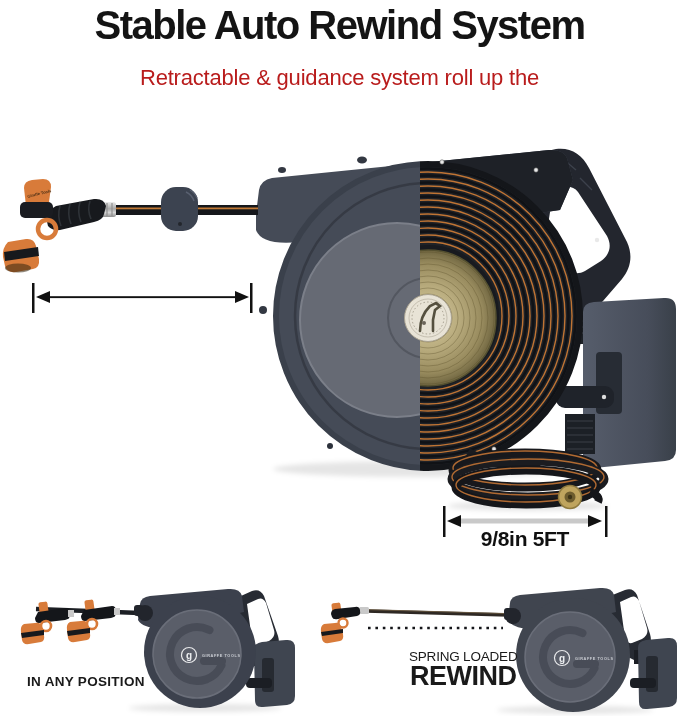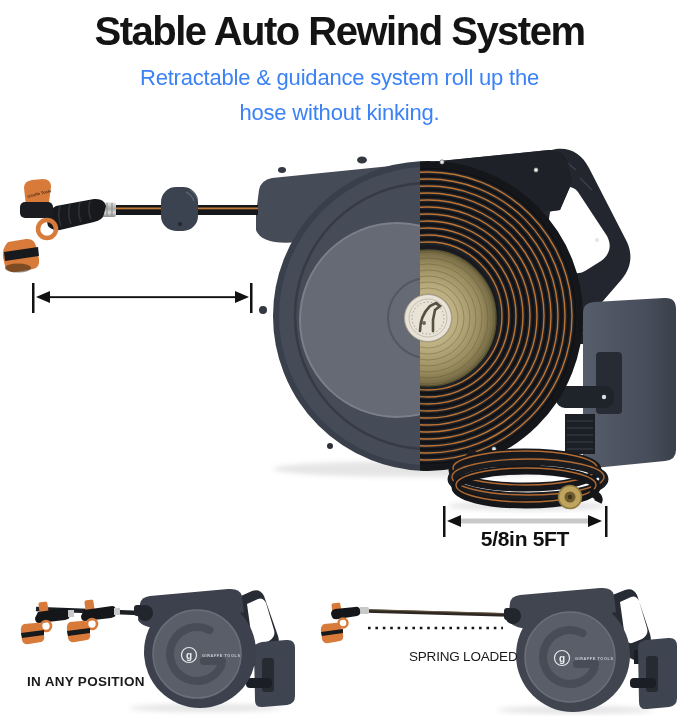--- a/index.html
+++ b/index.html
@@ -1,28 +1,28 @@
 <!DOCTYPE html>
 <html><head>
 <meta charset="utf-8">
 <style>
   html,body { margin:0; padding:0; background:#ffffff; }
   .page {
     position:relative; width:679px; height:716px; background:#ffffff;
     font-family:"Liberation Sans", sans-serif; overflow:hidden;
   }
   .title {
-    position:absolute; top:1px; left:0; right:0; margin:6px;
+    position:absolute; top:1px; left:0; right:0; margin:0;
     text-align:center; font-size:40px; font-weight:800;
     letter-spacing:-1.5px; color:#141414; line-height:48px;
   }
   .subtitle {
     position:absolute; top:60px; left:0; right:0;
     text-align:center; font-size:22px; line-height:35px;
-    color:#3b82f6; letter-spacing:-0.2px; font-weight:400;
+    color:#b91c1c; letter-spacing:-0.2px; font-weight:400;
   }
   .illustration { position:absolute; left:0; top:0; }
   .dim-label {
     position:absolute; text-align:center; font-weight:800;
     font-size:21px; color:#101010; letter-spacing:-0.3px;
   }
   #dim-main   { left:33px;  top:303px; width:220px; }
   #dim-leader { left:435px; top:527px; width:180px; }
   .caption { position:absolute; color:#1a1a1a; white-space:nowrap; }
   #lock-title   { left:27px;  top:649px; font-size:22px;   font-weight:800; letter-spacing:-0.5px; }
@@ -31,21 +31,20 @@
   #spring-title { left:410px; top:661px; font-size:27px;   font-weight:800; letter-spacing:-0.5px; }
 </style>
 </head>
 <body>
 
 <div class="page">
 
   <h1 class="title">Stable Auto Rewind System</h1>
   <div class="subtitle">
     <div>Retractable &amp; guidance system roll up the</div>
-    <div>hose without kinking.</div>
   </div>
 
   <svg class="illustration" width="679" height="716" viewBox="0 0 679 716" xmlns="http://www.w3.org/2000/svg">
     <defs>
       <clipPath id="leftHalf">
           <rect x="0" y="0" width="420" height="716"></rect>
         </clipPath>
       <clipPath id="rightHalf">
           <rect x="420" y="0" width="259" height="716"></rect>
         </clipPath>
@@ -327,17 +326,18 @@
         <rect x="332" y="603" width="9" height="13" rx="2" fill="#d87b3a" transform="rotate(-8 336 609)"></rect>
         <path d="M335,609 Q331,610 331,614 L332,617 Q333,620 338,619 L357,616 Q361,615 360,611 L360,610 Q359,606 355,607 Z" fill="#14161a"></path>
         <circle cx="343" cy="623" r="4.5" fill="none" stroke="#d87b3a" stroke-width="2.4"></circle>
         <path d="M324,624 Q320,626 321,632 L322,639 Q323,644 329,643 L340,641 Q344,640 343,634 L341,627 Q340,622 335,623 Z" fill="#d87b3a"></path>
         <path d="M321,632 L343,629 L343,633 L322,636 Z" fill="#17191d"></path>
       </g>
       <line x1="368" y1="628" x2="503" y2="628" stroke="#15161a" stroke-width="2.6" stroke-dasharray="2.6 4.8"></line>
     </g>
   </svg>
 
-  <div class="dim-label" id="dim-leader">5/8in 5FT</div>
+  <div class="dim-label" id="dim-leader">9/8in 5FT</div>
 
   <div class="caption" id="lock-sub">IN ANY POSITION</div>
   <div class="caption" id="spring-sub">SPRING LOADED</div>
+  <div class="caption" id="spring-title">REWIND</div>
 </div>
 
 </body></html>

